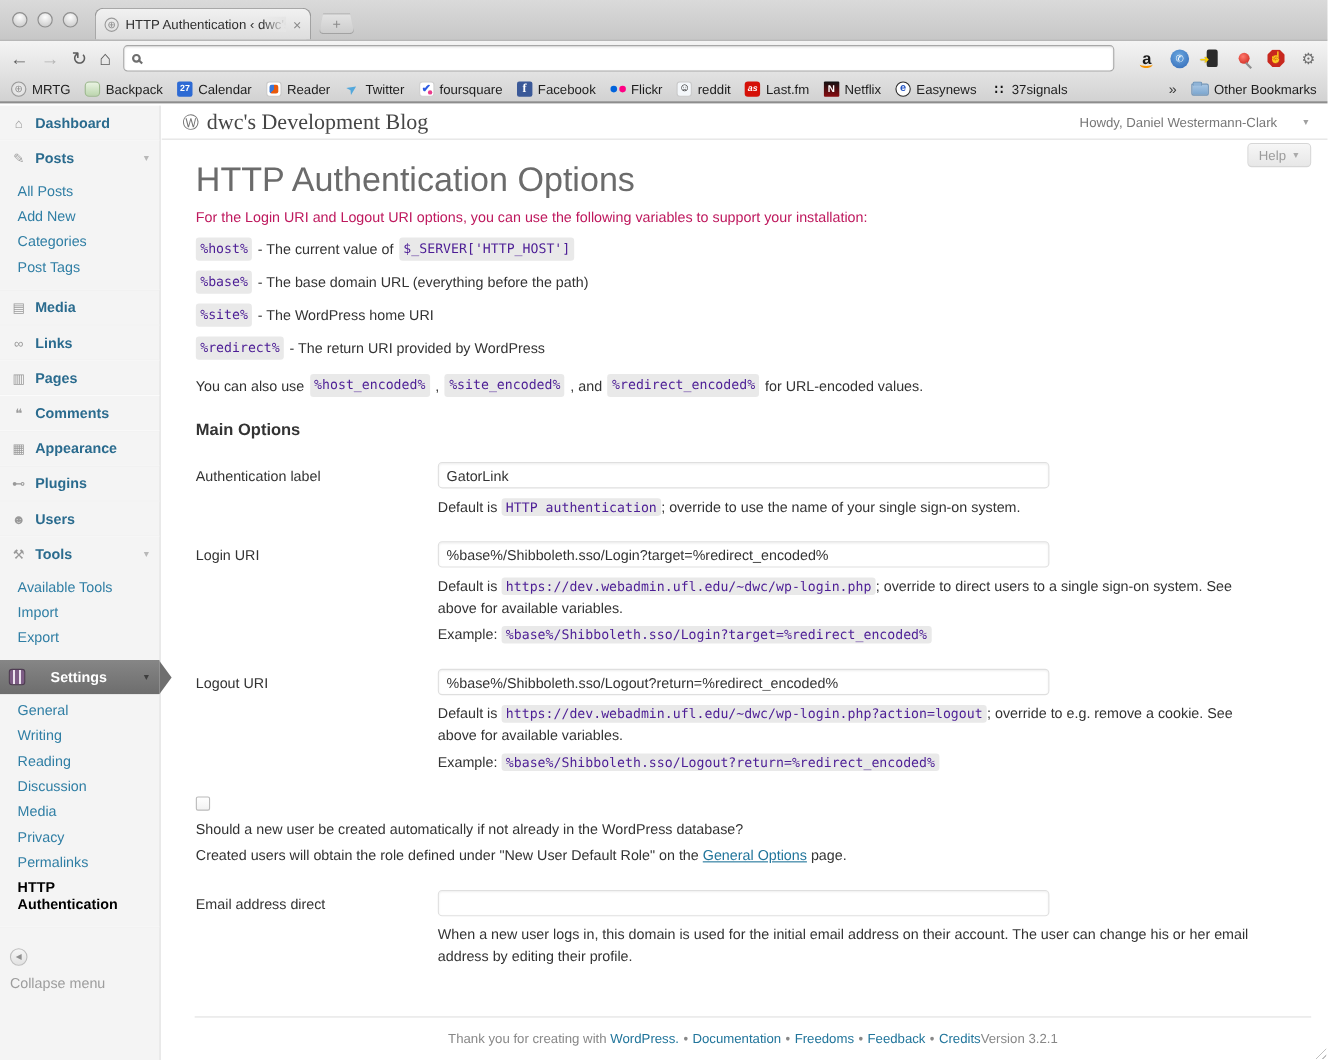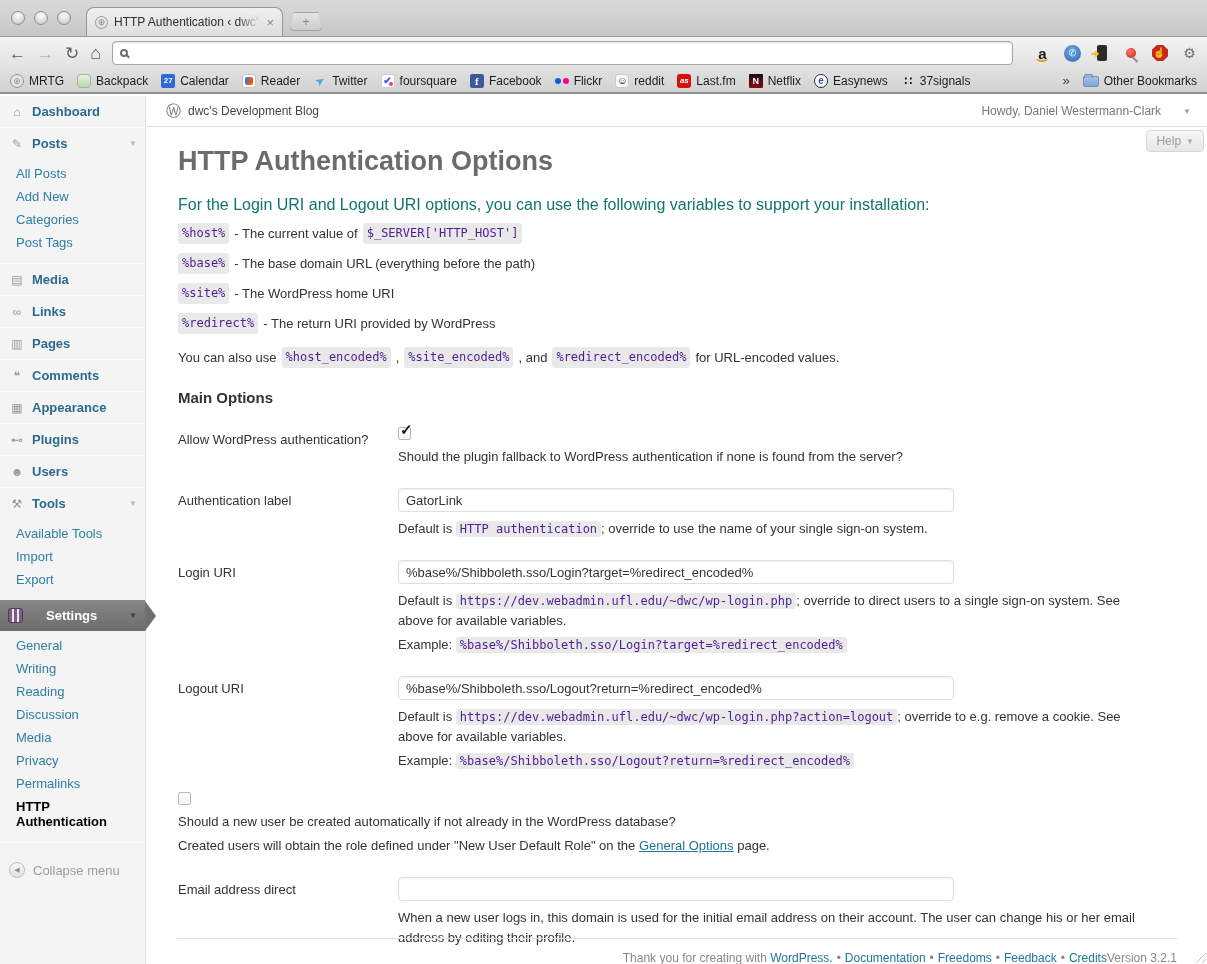--- a/index.html
+++ b/index.html
@@ -71,50 +71,50 @@
   .mi .chev { margin-left:auto; color:#b8b8b8; font-size:8px; }
   .mi.active { background:linear-gradient(#868686,#6d6d6d); color:#fff;gap:24px; }
   .mi.active .ico-settings { outline:1px solid #4e3b52; }
   .mi.active .chev { color:#3f3f3f; }
   .mi.active::after { content:""; position:absolute; right:-11px; top:50%; margin-top:-15px; border-left:11px solid #6f6f6f; border-top:15px solid transparent; border-bottom:15px solid transparent; z-index:9; }
   .ico-settings { width:13px; height:13px; flex:0 0 13px; border-radius:2px; background:#7d5c85 linear-gradient(90deg, transparent 0 3px, #ece4ee 3px 5px, transparent 5px 8px, #ece4ee 8px 10px, transparent 10px); }
   .menu-sep { height:1px; background:#e0e0e0; border-bottom:1px solid #fbfbfb; }
   .sub { padding:3px 0 9px; }
   .sub .si { display:block; padding:4px 4px 4px 16px; font-size:13px; color:#2f7ea4; }
   .sub .si.current { color:#000; font-weight:bold; }
-  .collapse { display:flex; align-items:flex-end; gap:8px; padding:10px 9px; margin-top:9px; color:#9d9d9d; font-size:13px; }
+  .collapse { display:flex; align-items:flex-start; gap:8px; padding:10px 9px; margin-top:9px; color:#9d9d9d; font-size:13px;flex-direction:column; }
   .collapse .circ { width:16px; height:16px; flex:0 0 16px; border-radius:50%; border:1px solid #bdbdbd; background:linear-gradient(#f6f6f6,#e2e2e2); color:#8f8f8f; font-size:7px; display:flex; align-items:center; justify-content:center; }
 
   .main { position:absolute; left:147px; top:0; right:0; bottom:0; background:#fff; }
   .wp-head { height:31px; border-bottom:1px solid #dfdfdf; display:flex; align-items:center; padding:0 16px 0 19px; }
   .wp-logo { font-size:15px; color:#767676; margin-right:7px; }
-  .blog-title { font-family:Liberation Sans, sans-serif; font-size:12px; color:#464646; }
+  .blog-title { font-family:Liberation Serif, serif; font-size:20px; color:#464646; }
   .howdy { margin-left:auto; font-size:12px; color:#777; display:flex; align-items:center; gap:22px; }
   .howdy .chev { color:#a0a0a0; font-size:8px; }
-  .help-tab { position:absolute; top:34px; right:3px; background:linear-gradient(#f6f6f6,#e7e7e7); border:1px solid #d6d6d6; border-radius:4px; padding:3px 9px; font-size:12px; color:#9b9b9b; display:flex; gap:5px; align-items:center; }
+  .help-tab { position:absolute; top:34px; right:15px; background:linear-gradient(#f6f6f6,#e7e7e7); border:1px solid #d6d6d6; border-radius:4px; padding:3px 9px; font-size:12px; color:#9b9b9b; display:flex; gap:5px; align-items:center; }
   .help-tab .chev { font-size:8px; color:#aaa; }
 
   .content { padding:13px 30px 0 31px; }
-  .page-title { font-size:27px; font-weight:700; color:#6b6b6b; margin:6px 0 18px; }
-  .ptext { font-size:16px; color:#0f766e; line-height:19px; }
+  .page-title { font-size:31px; font-weight:400; color:#6b6b6b; margin:6px 0 6px; }
+  .ptext { font-size:13px; color:#be185d; line-height:19px; }
   code { font-family:"DejaVu Sans Mono",monospace; font-size:12px; background:#e9e9e9; padding:1px 4px; border-radius:3px; color:#4c1d95; }
   code:empty { display:none; }
   .varline { margin-top:9px; font-size:13px; color:#333; display:flex; align-items:center; gap:5px; flex-wrap:wrap; line-height:19px; }
   .also { margin-top:13px; }
   .section-title { margin-top:21px; font-size:15px; color:#333; font-weight:bold; }
   .frow { display:flex; margin-top:21px; }
   .flabel { flex:0 0 220px; font-size:13px; color:#333; padding-top:5px; }
   .ffield { width:750px; font-size:13px; color:#333; }
   .cb { width:13px; height:13px; border:1px solid #b9b9b9; border-radius:2px; background:linear-gradient(#fff,#f2f2f2); position:relative; display:inline-block; }
   .cb .mark { position:absolute; left:1px; top:-7px; font-size:15px; font-weight:bold; color:#101010; }
   .tinput { width:556px; height:24px; border:1px solid #dfdfdf; border-radius:4px; padding:3px 7px; font-size:13px; font-family:"Liberation Sans",sans-serif; color:#333; box-shadow:inset 0 1px 2px rgba(0,0,0,.07); background:#fff; }
   .fdesc { margin-top:7px; line-height:20px; }
   .fdesc.tight { margin-top:4px; }
   a.ilink { color:#21759b; text-decoration:underline; }
-  .wp-footer { position:absolute; left:30px; right:30px; bottom:0; height:26px; border-top:1px solid #dfdfdf; padding-top:12px; display:flex; justify-content:flex-end; font-size:12px; color:#888; }
+  .wp-footer { position:absolute; left:30px; right:15px; bottom:0; height:40px; border-top:1px solid #dfdfdf; padding-top:12px; display:flex; justify-content:center; font-size:12px; color:#888; }
   .wp-footer a { color:#21759b; text-decoration:none; }
   .bullet { color:#888; margin:0 4px; }
   .grip { position:absolute; right:1px; bottom:1px; width:13px; height:13px; background:repeating-linear-gradient(135deg, transparent 0 3px, #c0c0c0 3px 4px); clip-path:polygon(100% 0,100% 100%,0 100%); }
 </style>
 </head>
 <body>
 
 <div class="browser">
 
   <div class="tabstrip">
@@ -349,27 +349,20 @@
           <code>%host_encoded%</code>
           <span>,</span>
           <code>%site_encoded%</code>
           <span>, and</span>
           <code>%redirect_encoded%</code>
           <span>for URL-encoded values.</span>
         </div>
 
         <h3 class="section-title">Main Options</h3>
 
-        <div class="frow">
-          <div class="flabel">Allow WordPress authentication?</div>
-          <div class="ffield">
-            <span class="cb"><span class="mark">✓</span></span>
-            <div class="fdesc tight">Should the plugin fallback to WordPress authentication if none is found from the server?</div>
-          </div>
-        </div>
 
         <div class="frow">
           <div class="flabel">Authentication label</div>
           <div class="ffield">
             <input class="tinput" type="text" value="GatorLink" style="">
             <div class="fdesc"><span>Default is</span> <code>HTTP authentication</code><span>; override to use the name of your single sign-on system.</span></div>
           </div>
         </div>
 
         <div class="frow">

